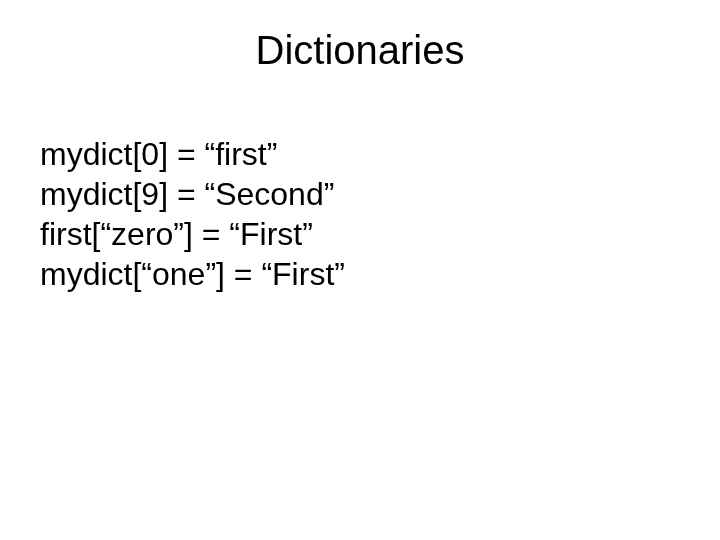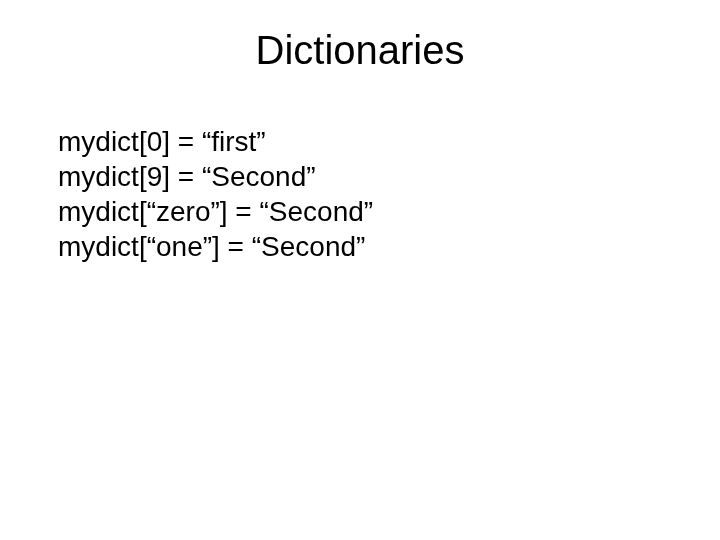--- a/index.html
+++ b/index.html
@@ -21,34 +21,33 @@
     position: absolute;
     top: 28px;
     left: 0;
     width: 100%;
     text-align: center;
     font-size: 40px;
     font-weight: normal;
   }
   .body {
     position: absolute;
-    top: 124px;
+    top: 134px;
     left: 40px;
-    font-size: 28px;
+    font-size: 32px;
     line-height: 1.25;
-    margin-left: 18px;
   }
   .body div {
     white-space: pre;
   }
 </style>
 </head>
 <body>
 
 <div class="slide">
   <div class="title">Dictionaries</div>
   <div class="body">
     <div>mydict[0] = “first”</div>
     <div>mydict[9] = “Second”</div>
-    <div>mydict[“zero”] = “Second”</div>
-    <div>mydict[“one”] = “Second”</div>
+    <div>first[“zero”] = “First”</div>
+    <div>mydict[“one”] = “First”</div>
   </div>
 </div>
 
 </body></html>

